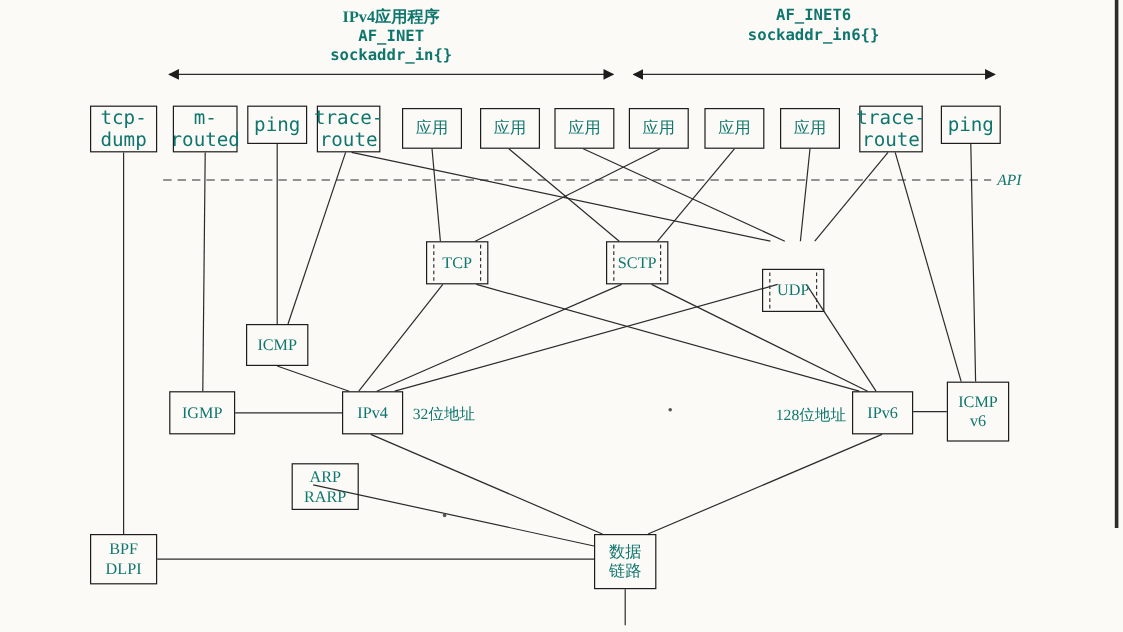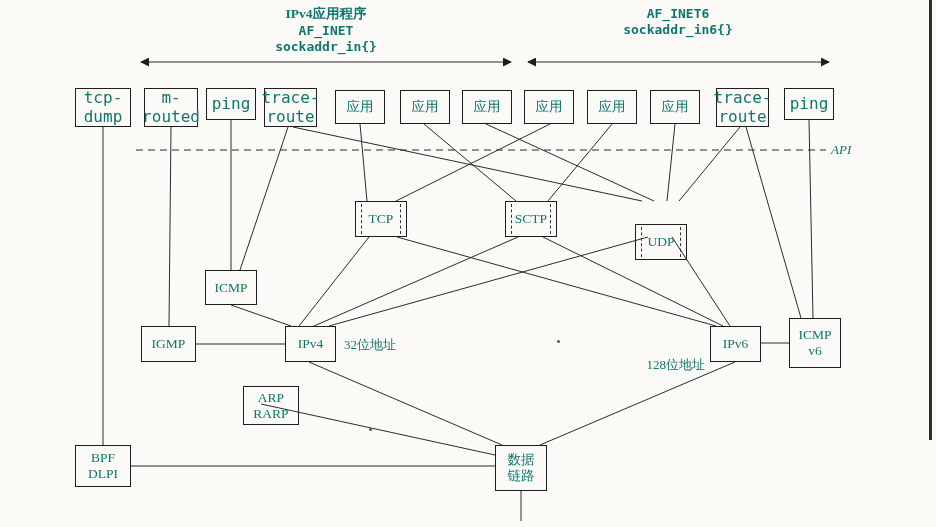--- a/index.html
+++ b/index.html
@@ -125,21 +125,21 @@
   <div class="box proto" style="left:635px; top:201px; width:52px; height:36px;margin-top:23px;">UDP</div>
 
   <div class="box" style="left:205px; top:270px; width:52px; height:35px;">ICMP</div>
   <div class="box" style="left:141px; top:326px; width:55px; height:36px;">IGMP</div>
   <div class="box" style="left:285px; top:326px; width:51px; height:36px;">IPv4</div>
   <div class="box" style="left:710px; top:326px; width:51px; height:36px;">IPv6</div>
   <div class="box" style="left:789px; top:318px; width:52px; height:50px;">ICMP
 v6</div>
 
   <div class="ann" style="left:344px; top:336px;">32位地址</div>
-  <div class="ann" style="left:620px; top:356px; width:85px; text-align:right;">128位地址</div>
+  <div class="ann" style="left:620px; top:337px; width:85px; text-align:right;">128位地址</div>
 
   <div class="box" style="left:205px; top:386px; width:56px; height:39px;margin-left:38px;">ARP
 RARP</div>
   <div class="box" style="left:75px;  top:445px; width:56px; height:42px;">BPF
 DLPI</div>
   <div class="box" style="left:495px; top:445px; width:52px; height:46px;">数据
 链路</div>
 
   <div class="speck" style="left:557px; top:340px;"></div>
   <div class="speck" style="left:369px; top:428px;"></div>

